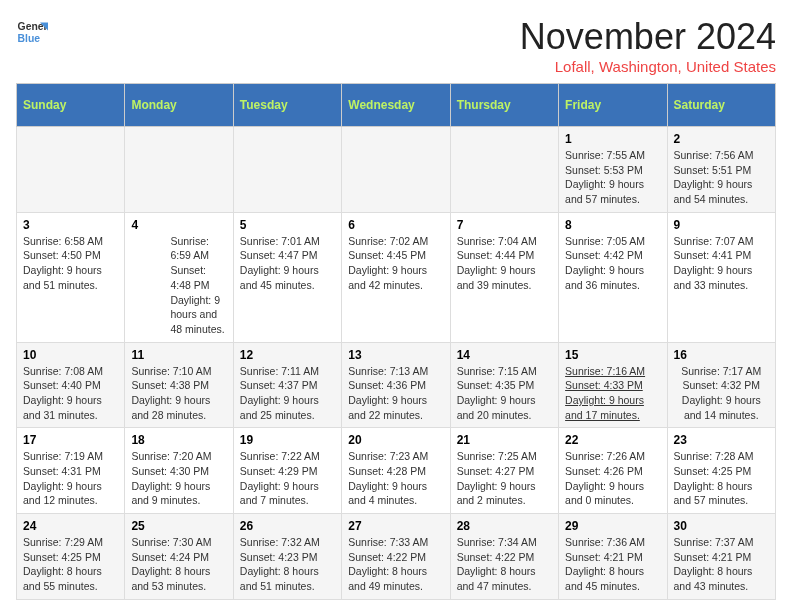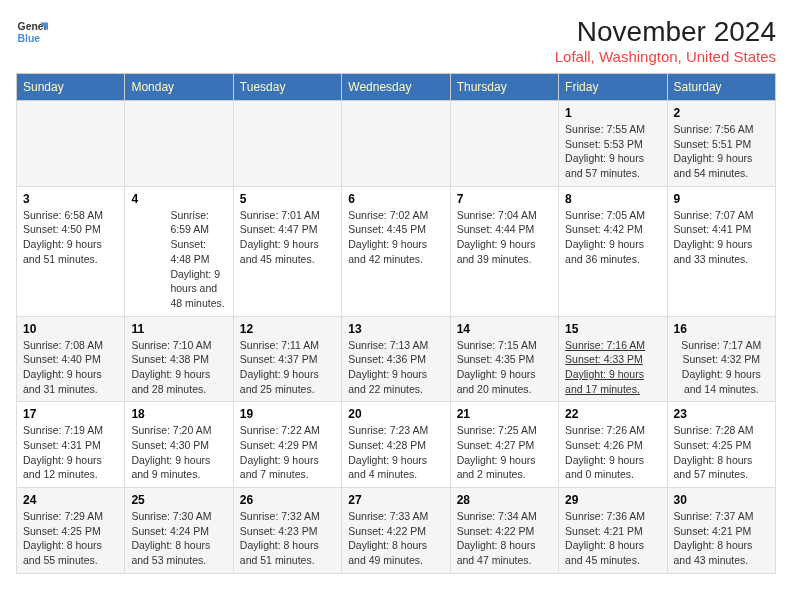--- a/index.html
+++ b/index.html
@@ -22,40 +22,40 @@
       gap: 4px;
     }
     .logo-icon {
       width: 32px;
       height: 32px;
     }
     .title-block {
       text-align: right;
     }
     .month-title {
-      font-size: 28px;
+      font-size: 36px;
       font-weight: normal;
       color: #222;
     }
     .location-subtitle {
       font-size: 15px;
       color: #ef4444;
     }
     table {
       width: 100%;
       border-collapse: collapse;
       font-size: 11px;
     }
     thead th {
       background-color: #3a72b8;
-      color: #fef9c3;
+      color: #bef264;
       text-align: left;
-      padding: 6px 6px;
+      padding: 14px 6px;
       font-size: 12px;
-      font-weight: normal;
+      font-weight: bold;
       border: 1px solid #ccc;
     }
     tbody td {
       vertical-align: top;
       padding: 5px 6px;
       border: 1px solid #ddd;
       height: 80px;
       width: calc(100% / 7);
     }
     tbody tr:nth-child(odd) td {

